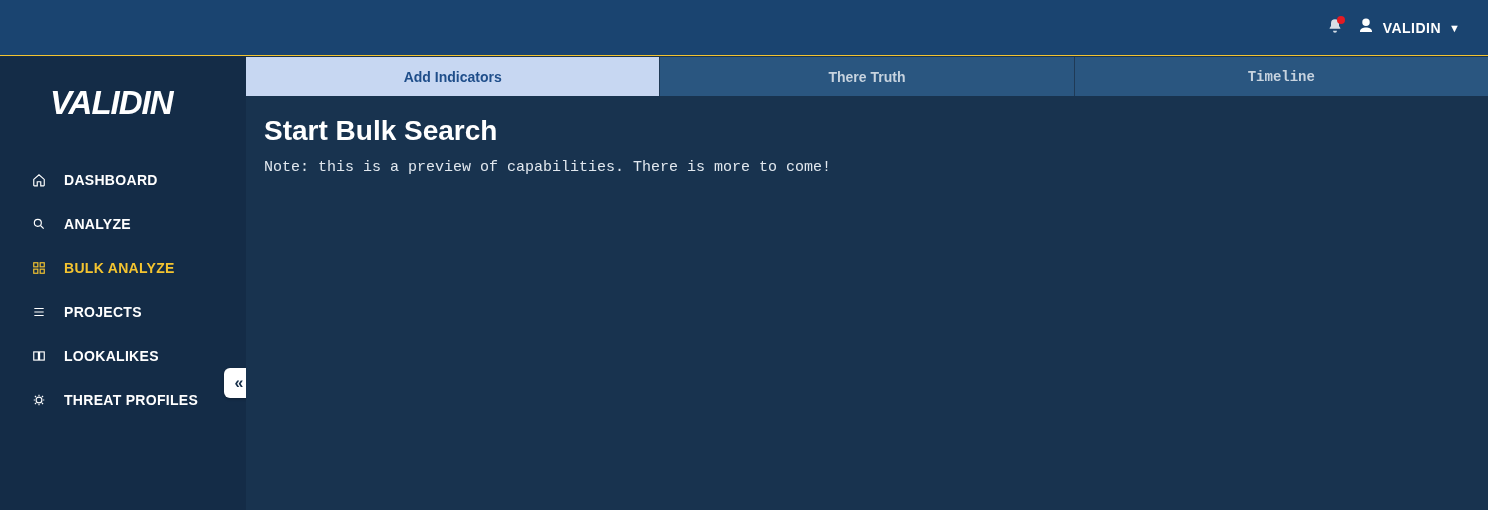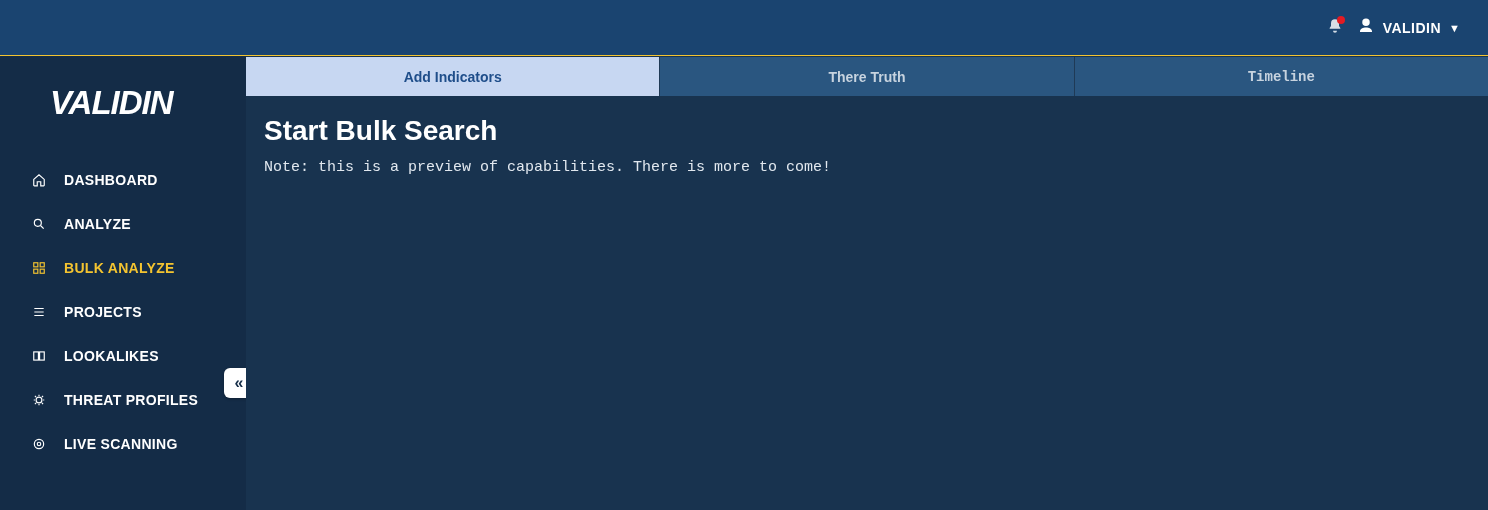--- a/index.html
+++ b/index.html
@@ -313,29 +313,20 @@
     </div>
     <div class="nav-item">
       <span class="nav-icon">
         <svg width="14" height="14" viewBox="0 0 24 24" fill="none" stroke="currentColor" stroke-width="2">
             <circle cx="12" cy="12" r="5"></circle>
             <path d="M12 3v2M12 19v2M5 5l2 2M17 17l2 2M3 12h2M19 12h2M5 19l2-2M17 7l2-2"></path>
           </svg>
       </span>
       <span>THREAT PROFILES</span>
     </div>
-    <div class="nav-item">
-      <span class="nav-icon">
-        <svg width="14" height="14" viewBox="0 0 24 24" fill="none" stroke="currentColor" stroke-width="2">
-            <circle cx="12" cy="12" r="8"></circle>
-            <circle cx="12" cy="12" r="3"></circle>
-          </svg>
-      </span>
-      <span>LIVE SCANNING</span>
-    </div>
   </div>
   <div class="collapse-btn">
     <span>«</span>
   </div>
 </div>
 
 <div class="main">
   <div class="tabs">
     <div class="tab active">
       <span>Add Indicators</span>

